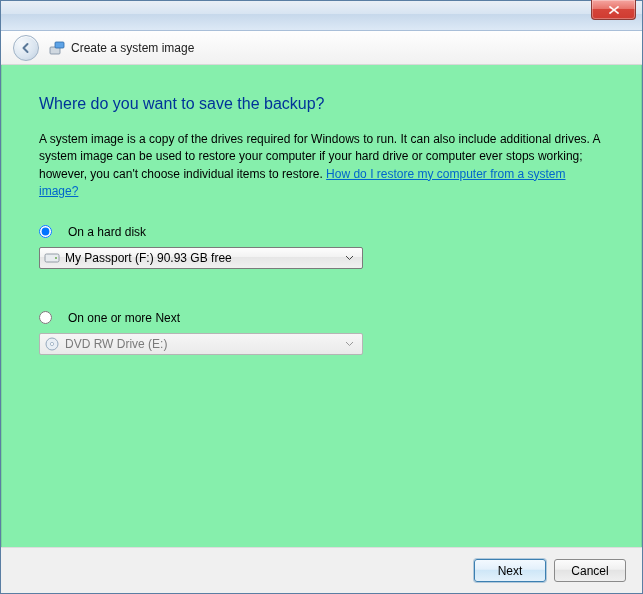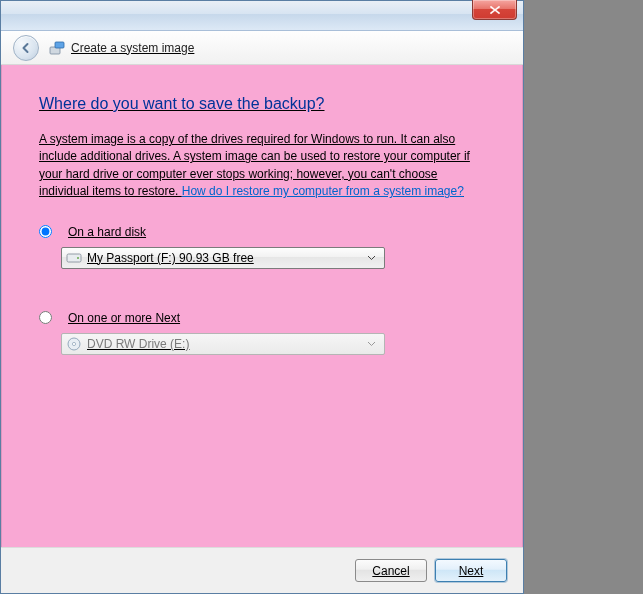--- a/index.html
+++ b/index.html
@@ -6,28 +6,27 @@
   body {
     margin: 0;
     font-family: "Segoe UI", Tahoma, sans-serif;
     font-size: 12px;
     background: #888;
     width: 643px;
     height: 594px;
     overflow: hidden;
   }
   .window {
-    width: 524px;
+    width: 643px;
     height: 594px;
-    background: #f9a8d4;
+    background: #86efac;
     border: 1px solid #5a7ea3;
     box-shadow: 0 0 0 1px rgba(0,0,0,0.1) inset;
     display: flex;
     flex-direction: column;
-    text-decoration: underline;
   }
   .titlebar {
     height: 30px;
     background: linear-gradient(to bottom, #e9eff6 0%, #d7e4f2 45%, #c6d8eb 46%, #dde9f6 100%);
     border-bottom: 1px solid #a8bed8;
     position: relative;
     display: flex;
     justify-content: flex-end;
     align-items: flex-start;
     padding-right: 6px;
@@ -110,21 +109,20 @@
     align-items: center;
     gap: 12px;
     margin-bottom: 8px;
   }
   .option-row input[type=radio] {
     margin: 0 4px 0 0;
   }
   .dropdown {
     width: 324px;
     height: 22px;
-    margin-left: 22px;
     border: 1px solid #7b7b7b;
     border-radius: 2px;
     background: linear-gradient(to bottom, #fdfdfd 0%, #f2f2f2 45%, #e6e6e6 46%, #f0f0f0 100%);
     display: flex;
     align-items: center;
     padding: 0 4px 0 4px;
     position: relative;
     cursor: pointer;
     font-size: 12px;
   }
@@ -248,17 +246,17 @@
                 <path d="M1 1 L4.5 4.5 L8 1" fill="none" stroke="#999" stroke-width="1"></path>
               </svg>
           </span>
         </div>
       </div>
 
     </div>
   </div>
 
   <div class="footer">
+    <button class="btn primary">Next</button>
     <button class="btn">Cancel</button>
-    <button class="btn primary">Next</button>
   </div>
 
 </div>
 
 </body></html>

